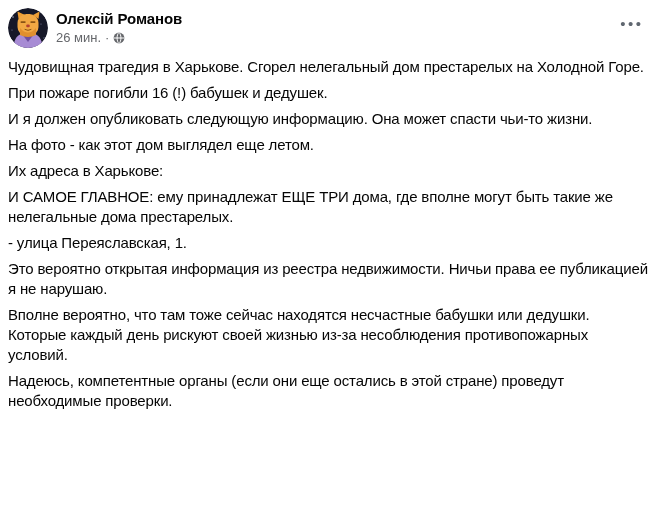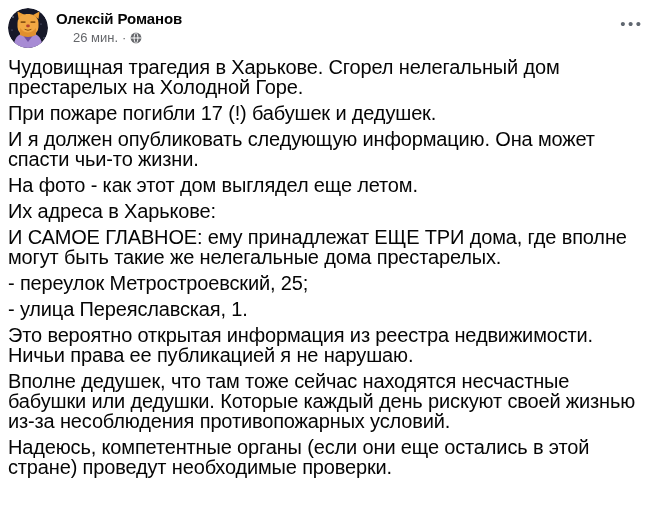--- a/index.html
+++ b/index.html
@@ -45,21 +45,20 @@
     cursor: pointer;
   }
   .meta {
     display: flex;
     align-items: center;
     gap: 4px;
     margin-top: 2px;
     font-size: 13px;
     color: #65676B;
     line-height: 16px;
-    margin-left: 17px;
   }
   .meta .timestamp { cursor: pointer; }
   .globe { display: inline-flex; align-items: center; }
   .globe svg { display: block; }
   .more-btn {
     position: absolute;
     top: 12px;
     right: 14px;
     width: 32px;
     height: 24px;
@@ -76,21 +75,21 @@
     line-height: 10px;
     padding-left: 2px;
     user-select: none;
   }
   .post-text {
     margin-top: 9px;
     width: 643px;
   }
   .post-text p {
     margin: 0 0 6px 0;
-    font-size: 20px;
+    font-size: 15px;
     line-height: 20px;
     color: #050505;
     letter-spacing: -0.15px;
     white-space: pre-wrap;
   }
 </style>
 </head>
 <body>
 
 <div class="post">
@@ -141,25 +140,24 @@
     </div>
 
     <div class="more-btn">
       <span class="dots">•••</span>
     </div>
 
   </div>
 
   <div class="post-text">
       <p class="post-paragraph">Чудовищная трагедия в Харькове. Сгорел нелегальный дом престарелых на Холодной Горе.</p>
-      <p class="post-paragraph">При пожаре погибли 17 (!) бабушек и дедушек.</p>
+      <p class="post-paragraph">При пожаре погибли 16 (!) бабушек и дедушек.</p>
       <p class="post-paragraph">И я должен опубликовать следующую информацию. Она может спасти чьи-то жизни.</p>
       <p class="post-paragraph">На фото - как этот дом выглядел еще летом.</p>
       <p class="post-paragraph">Их адреса в Харькове:</p>
       <p class="post-paragraph">И САМОЕ ГЛАВНОЕ: ему принадлежат ЕЩЕ ТРИ дома, где вполне могут быть такие же нелегальные дома престарелых.</p>
-      <p class="post-paragraph">- переулок Метростроевский, 25;</p>
       <p class="post-paragraph">- улица Переяславская, 1.</p>
       <p class="post-paragraph">Это вероятно открытая информация из реестра недвижимости. Ничьи права ее публикацией я не нарушаю.</p>
-      <p class="post-paragraph">Вполне дедушек, что там тоже сейчас находятся несчастные бабушки или дедушки. Которые каждый день рискуют своей жизнью из-за несоблюдения противопожарных условий.</p>
+      <p class="post-paragraph">Вполне вероятно, что там тоже сейчас находятся несчастные бабушки или дедушки. Которые каждый день рискуют своей жизнью из-за несоблюдения противопожарных условий.</p>
       <p class="post-paragraph">Надеюсь, компетентные органы (если они еще остались в этой стране) проведут необходимые проверки.</p>
     </div>
 
 </div>
 
 </body></html>

